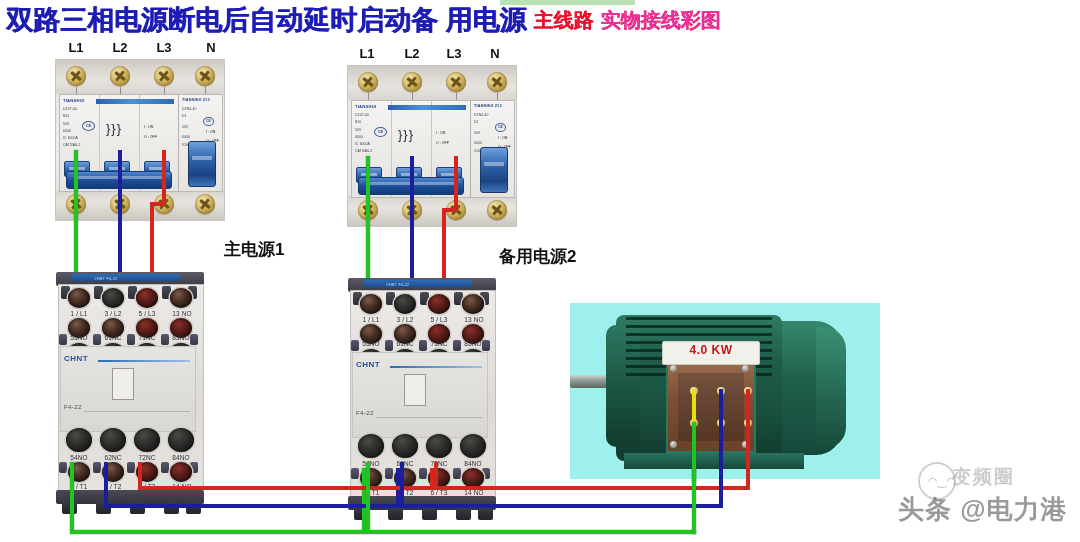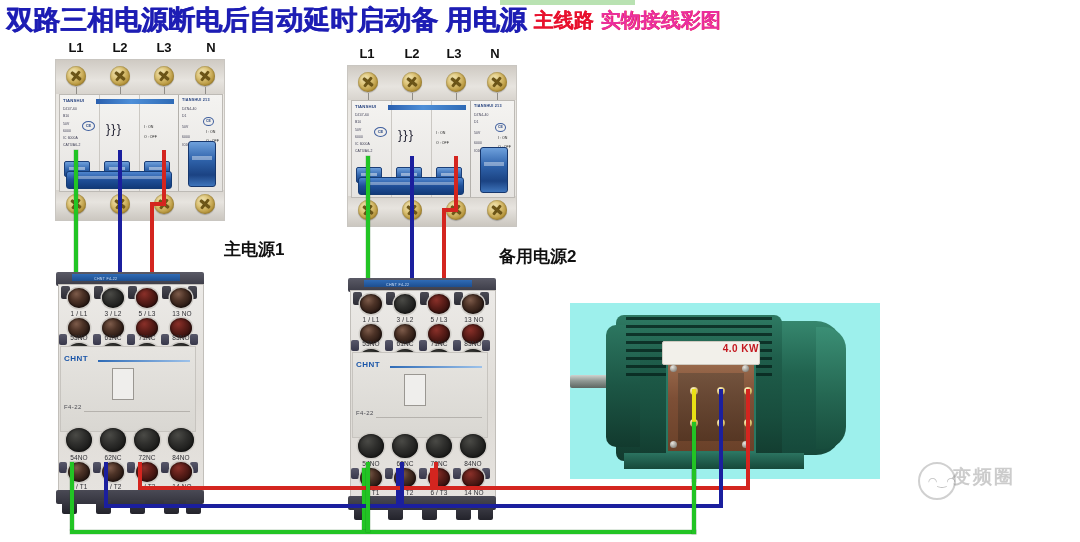--- a/index.html
+++ b/index.html
@@ -159,22 +159,22 @@
     background:linear-gradient(180deg,#cfd3cf,#8f9893 45%,#5d6661);}
   .m-base{position:absolute;left:54px;top:150px;width:180px;height:16px;
     background:linear-gradient(180deg,#2b7360,#16493a);}
   .m-tbox{position:absolute;left:96px;top:58px;width:86px;height:88px;
     background:linear-gradient(180deg,#9a6a4c,#7d4f36 40%,#6a4129);
     border:2px solid #2a7762;}
   .m-tbox-in{position:absolute;left:10px;top:10px;width:66px;height:68px;
     background:linear-gradient(180deg,#6d503c,#523422);opacity:.85;}
   .m-plate{position:absolute;left:92px;top:38px;width:96px;height:22px;background:#f2f0ea;
     border:1px solid #cfcac0;border-radius:2px;}
-  .m-plate span{position:absolute;left:0;top:1px;width:100%;text-align:right;
-    font-size:10px;font-weight:bold;color:#c4181f;letter-spacing:.5px;
+  .m-plate span{position:absolute;left:0;top:1px;width:100%;text-align:center;
+    font-size:12px;font-weight:bold;color:#c4181f;letter-spacing:.5px;
     font-family:"Liberation Sans",sans-serif;}
   .m-screw{position:absolute;width:7px;height:7px;border-radius:50%;
     background:radial-gradient(circle at 35% 30%,#e8e6e0,#9d9a93 60%,#6b6963);}
   .m-lug{position:absolute;width:8px;height:8px;border-radius:50%;
     background:radial-gradient(circle at 35% 30%,#fff6d0,#d8c071 55%,#9c8133);}
 
   
   .wire{position:absolute;}
   .wv{width:4px;}
   .wh{height:4px;}
@@ -584,14 +584,15 @@
   <div class="wire wv w-green abs" style="left:692px;top:470px;height:64px"></div>
 
   <div class="wire wv w-green abs" style="left:366px;top:462px;height:70px"></div>
   <div class="wire wv w-blue abs" style="left:400px;top:462px;height:46px"></div>
   <div class="wire wv w-red abs" style="left:434px;top:462px;height:28px"></div>
 
   <div class="abs" id="wm-circle">
     <span class="face">◠‿◠</span>
   </div>
   <div class="abs" id="wm-bp">变频圈</div>
+  <div class="abs" id="wm-main">头条 @电力港</div>
 
 </div>
 
 </body></html>

